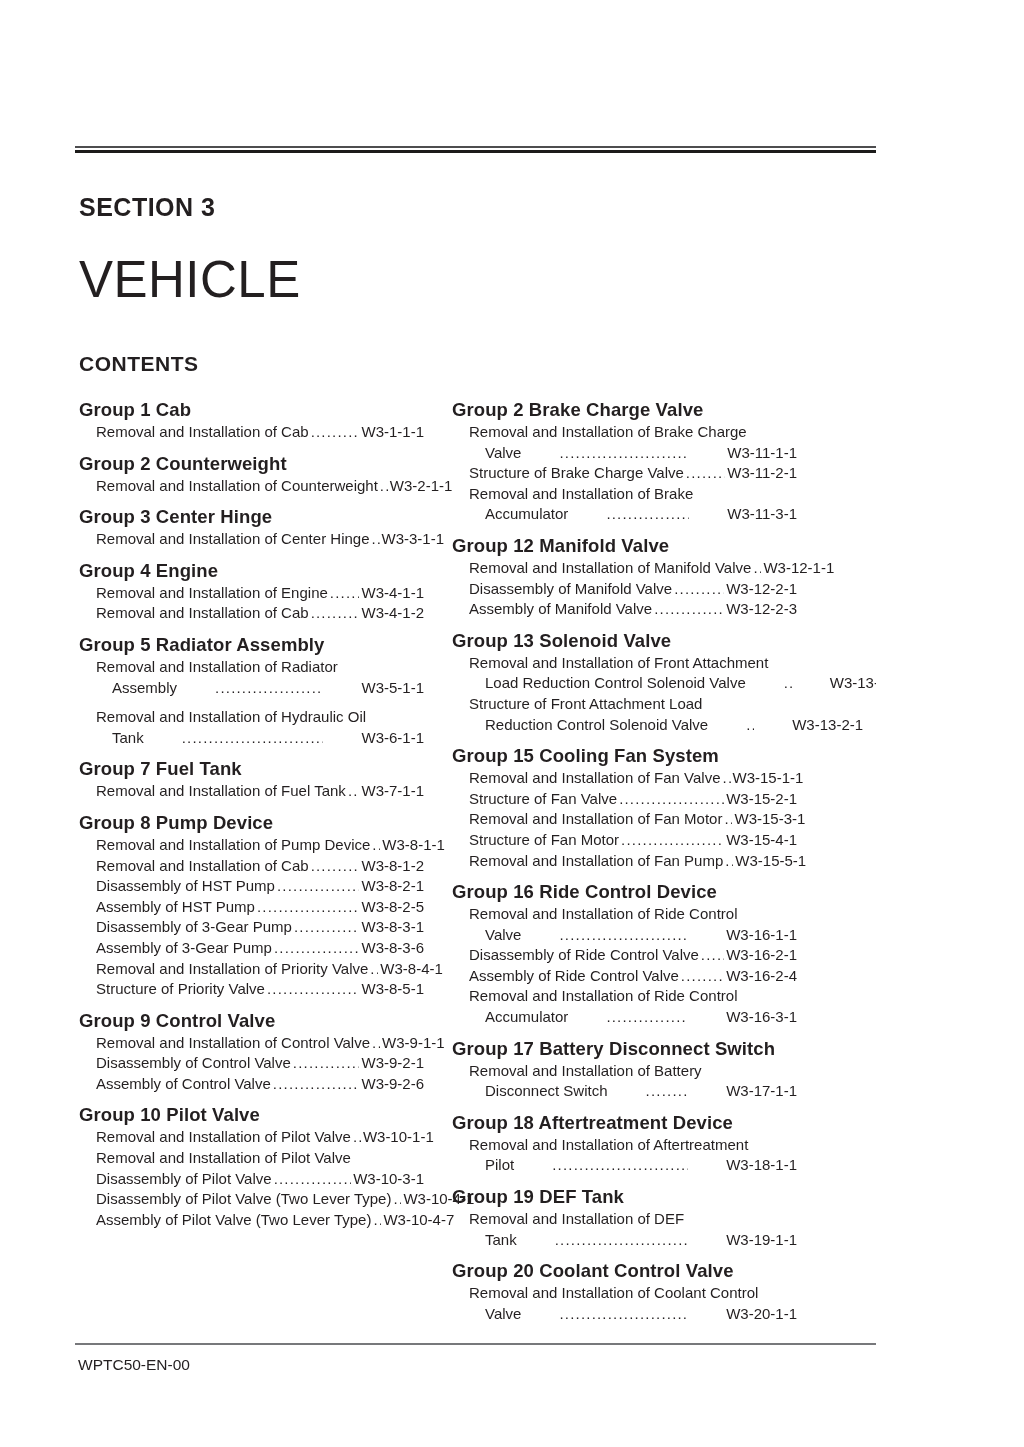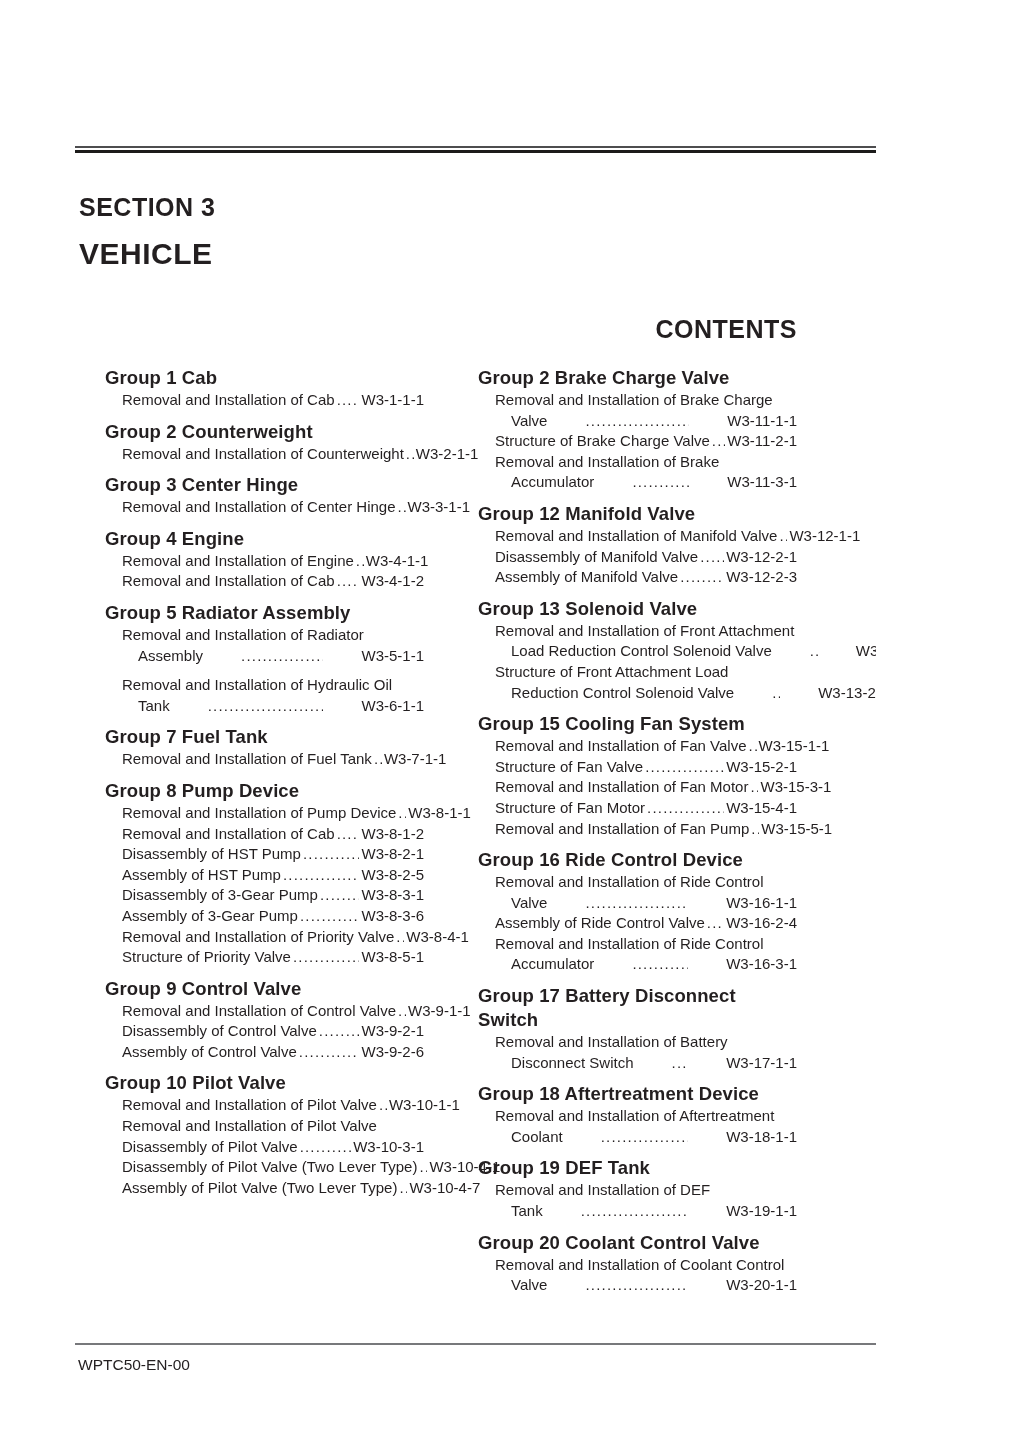--- a/index.html
+++ b/index.html
@@ -19,44 +19,44 @@
   .content { padding: 0 79px; }
 
   .section-label {
     margin: 195px 0 0 0;
     font-size: 25px;
     font-weight: bold;
     line-height: 1;
     letter-spacing: 0.5px;
   }
   .section-title {
-    margin: 19px 0 0 0;
-    font-size: 30px;
-    font-weight: bold;
+    margin: 34px 0 0 0;
+    font-size: 51px;
+    font-weight: normal;
     line-height: 1;
     letter-spacing: 0.5px;
   }
   .contents-heading {
     margin: 48px 0 0 0;
-    text-align: right;
-    font-size: 25px;
+    text-align: left;
+    font-size: 21px;
     font-weight: bold;
     line-height: 1;
     letter-spacing: 0.5px;
   }
 
   .toc {
     margin-top: 24px;
     display: flex;
     gap: 28px;
     align-items: flex-start;
   }
   .toc-col { flex: 1 1 0; min-width: 0; }
 
-  .toc-group { margin-top: 9px; margin-left: 26px; }
+  .toc-group { margin-top: 9px; }
   .toc-group:first-child { margin-top: 0; }
   .group-title {
     font-size: 18.5px;
     font-weight: bold;
     line-height: 24px;
     letter-spacing: 0.1px;
   }
   .toc-entry { margin: 0; }
   .entry-line {
     display: flex;
@@ -439,20 +439,27 @@
                 <span class="etext">Removal and Installation of Ride Control</span>
               </div>
               <div class="entry-line cont">
                 <span class="etext">Valve</span>
                 <span class="dots"></span>
                 <span class="pagenum">W3-16-1-1</span>
               </div>
             </div>
             <div class="toc-entry">
               <div class="entry-line">
+                <span class="etext">Disassembly of Ride Control Valve</span>
+                <span class="dots"></span>
+                <span class="pagenum">W3-16-2-1</span>
+              </div>
+            </div>
+            <div class="toc-entry">
+              <div class="entry-line">
                 <span class="etext">Assembly of Ride Control Valve</span>
                 <span class="dots"></span>
                 <span class="pagenum">W3-16-2-4</span>
               </div>
             </div>
             <div class="toc-entry">
               <div class="entry-line">
                 <span class="etext">Removal and Installation of Ride Control</span>
               </div>
               <div class="entry-line cont">
@@ -475,21 +482,21 @@
               </div>
             </div>
           </div>
           <div class="toc-group">
             <div class="group-title">Group 18 Aftertreatment Device</div>
             <div class="toc-entry">
               <div class="entry-line">
                 <span class="etext">Removal and Installation of Aftertreatment</span>
               </div>
               <div class="entry-line cont">
-                <span class="etext">Coolant</span>
+                <span class="etext">Pilot</span>
                 <span class="dots"></span>
                 <span class="pagenum">W3-18-1-1</span>
               </div>
             </div>
           </div>
           <div class="toc-group">
             <div class="group-title">Group 19 DEF Tank</div>
             <div class="toc-entry">
               <div class="entry-line">
                 <span class="etext">Removal and Installation of DEF</span>

